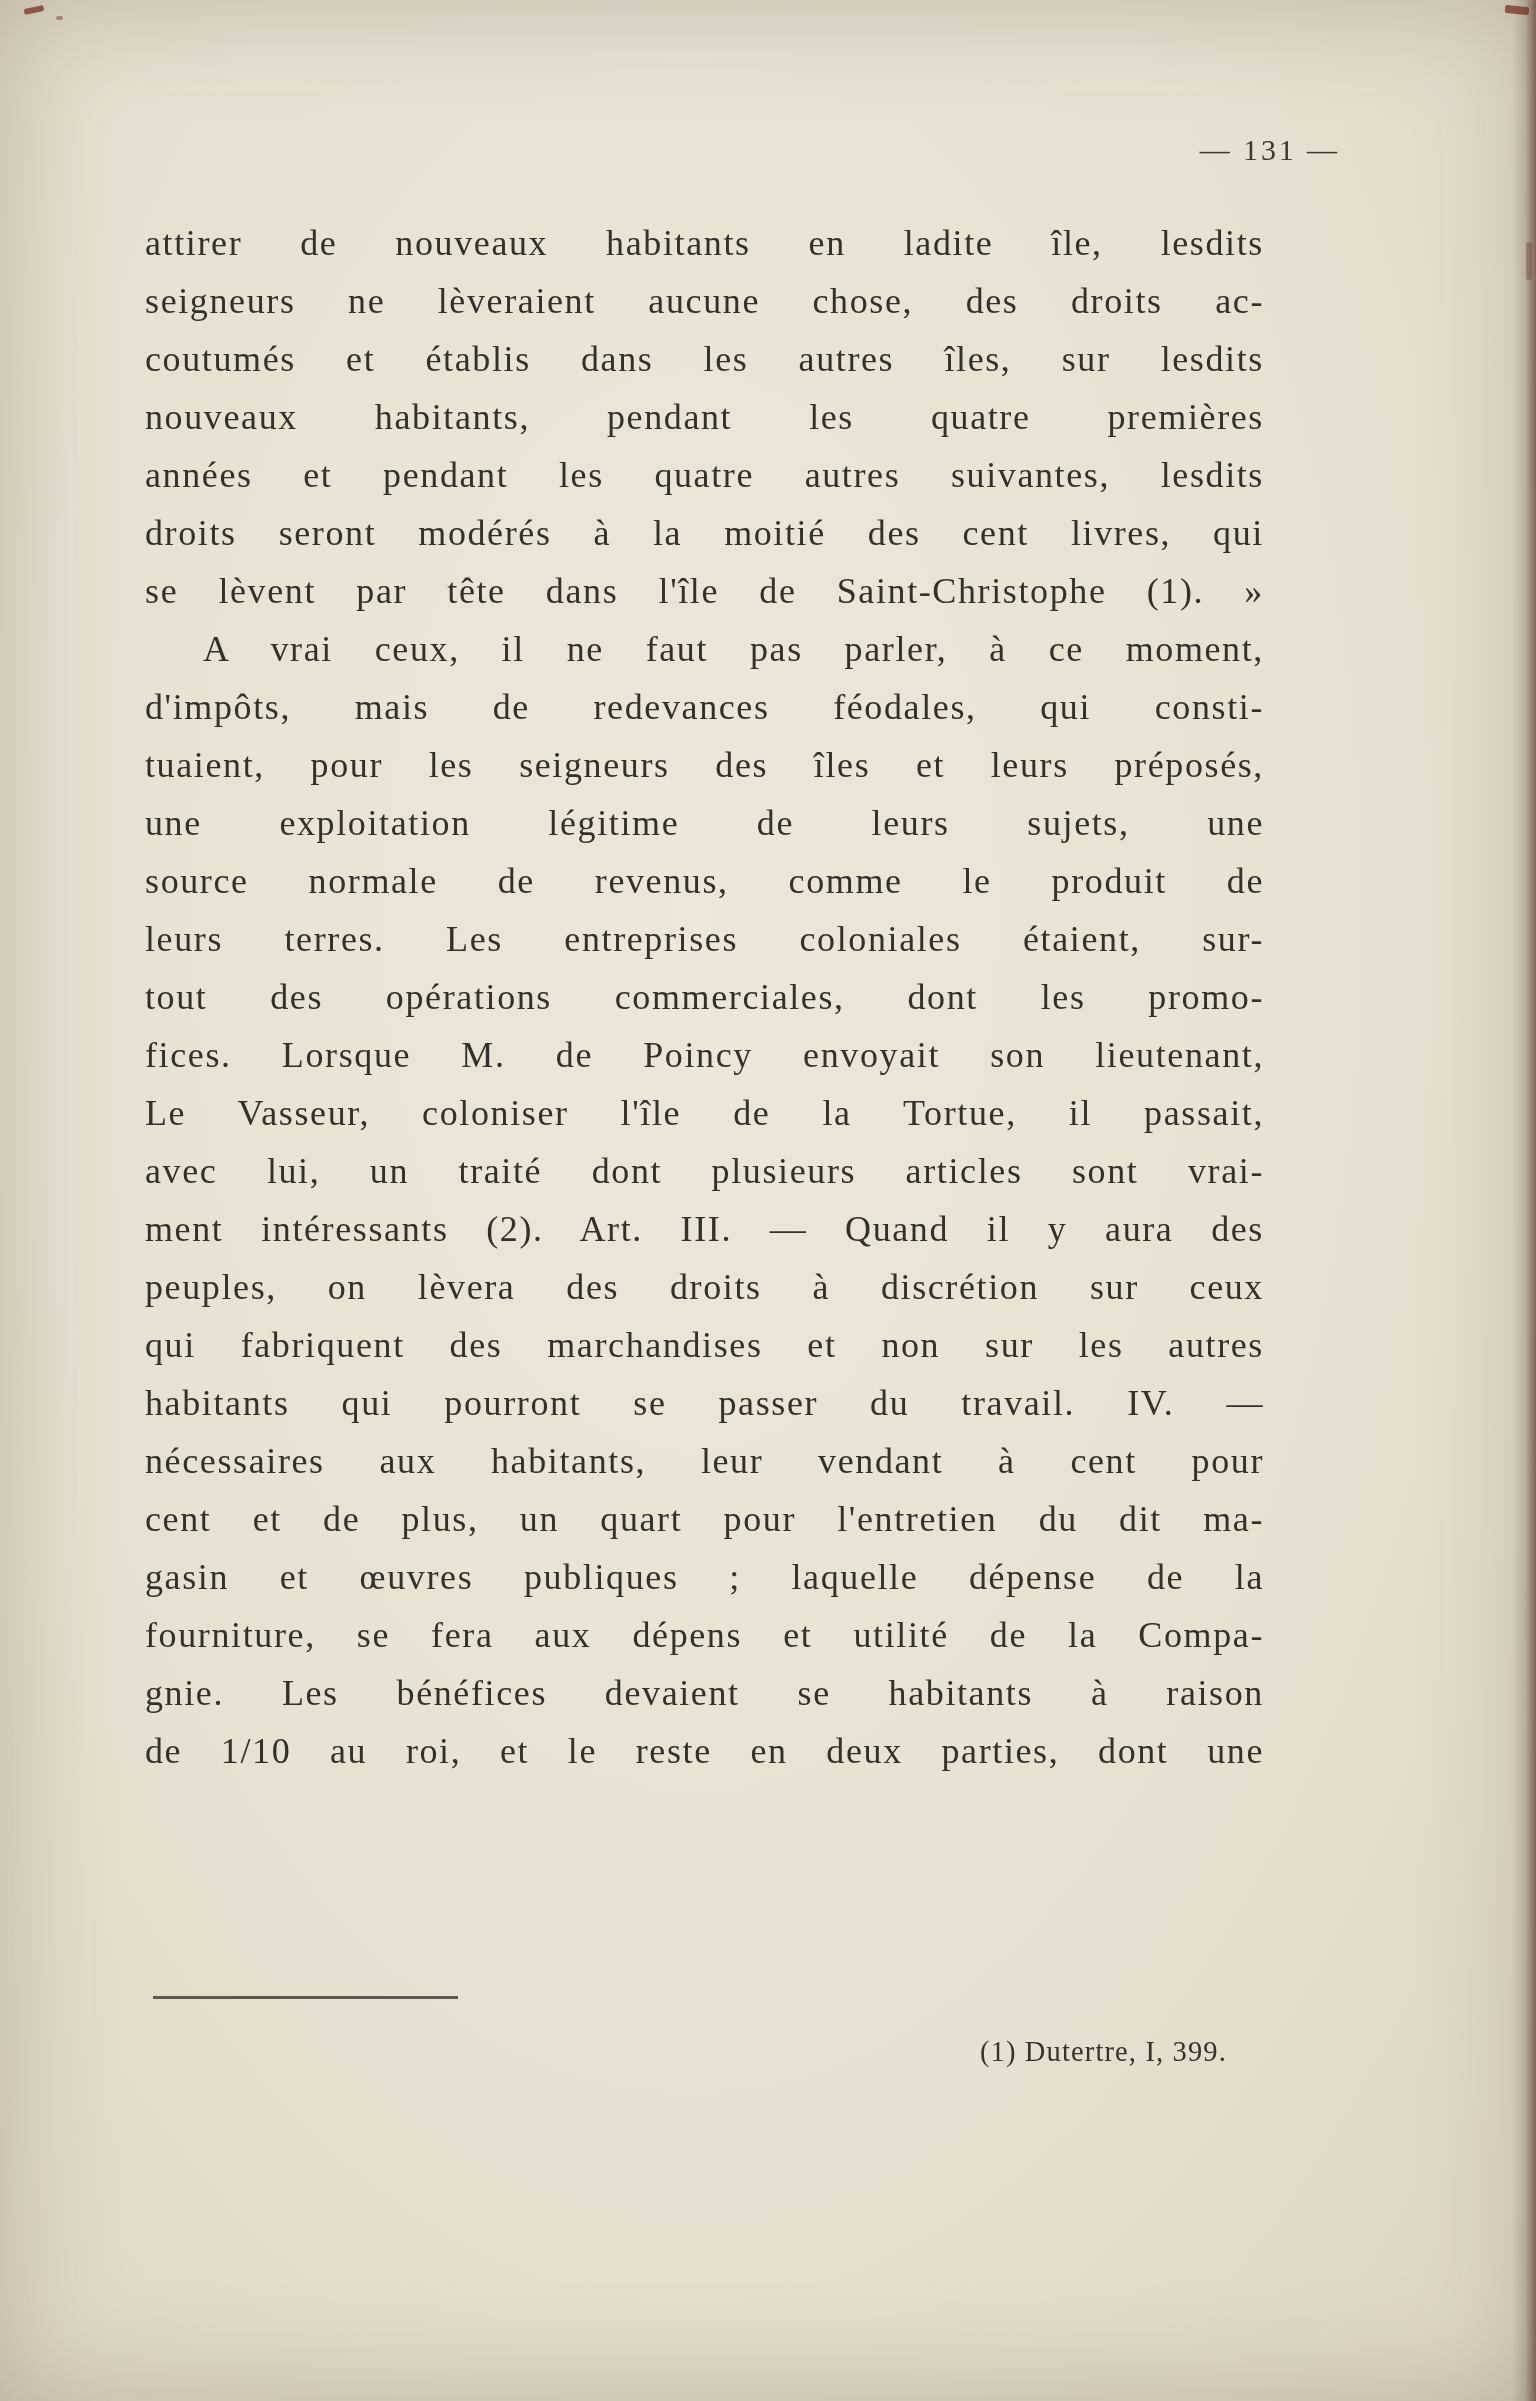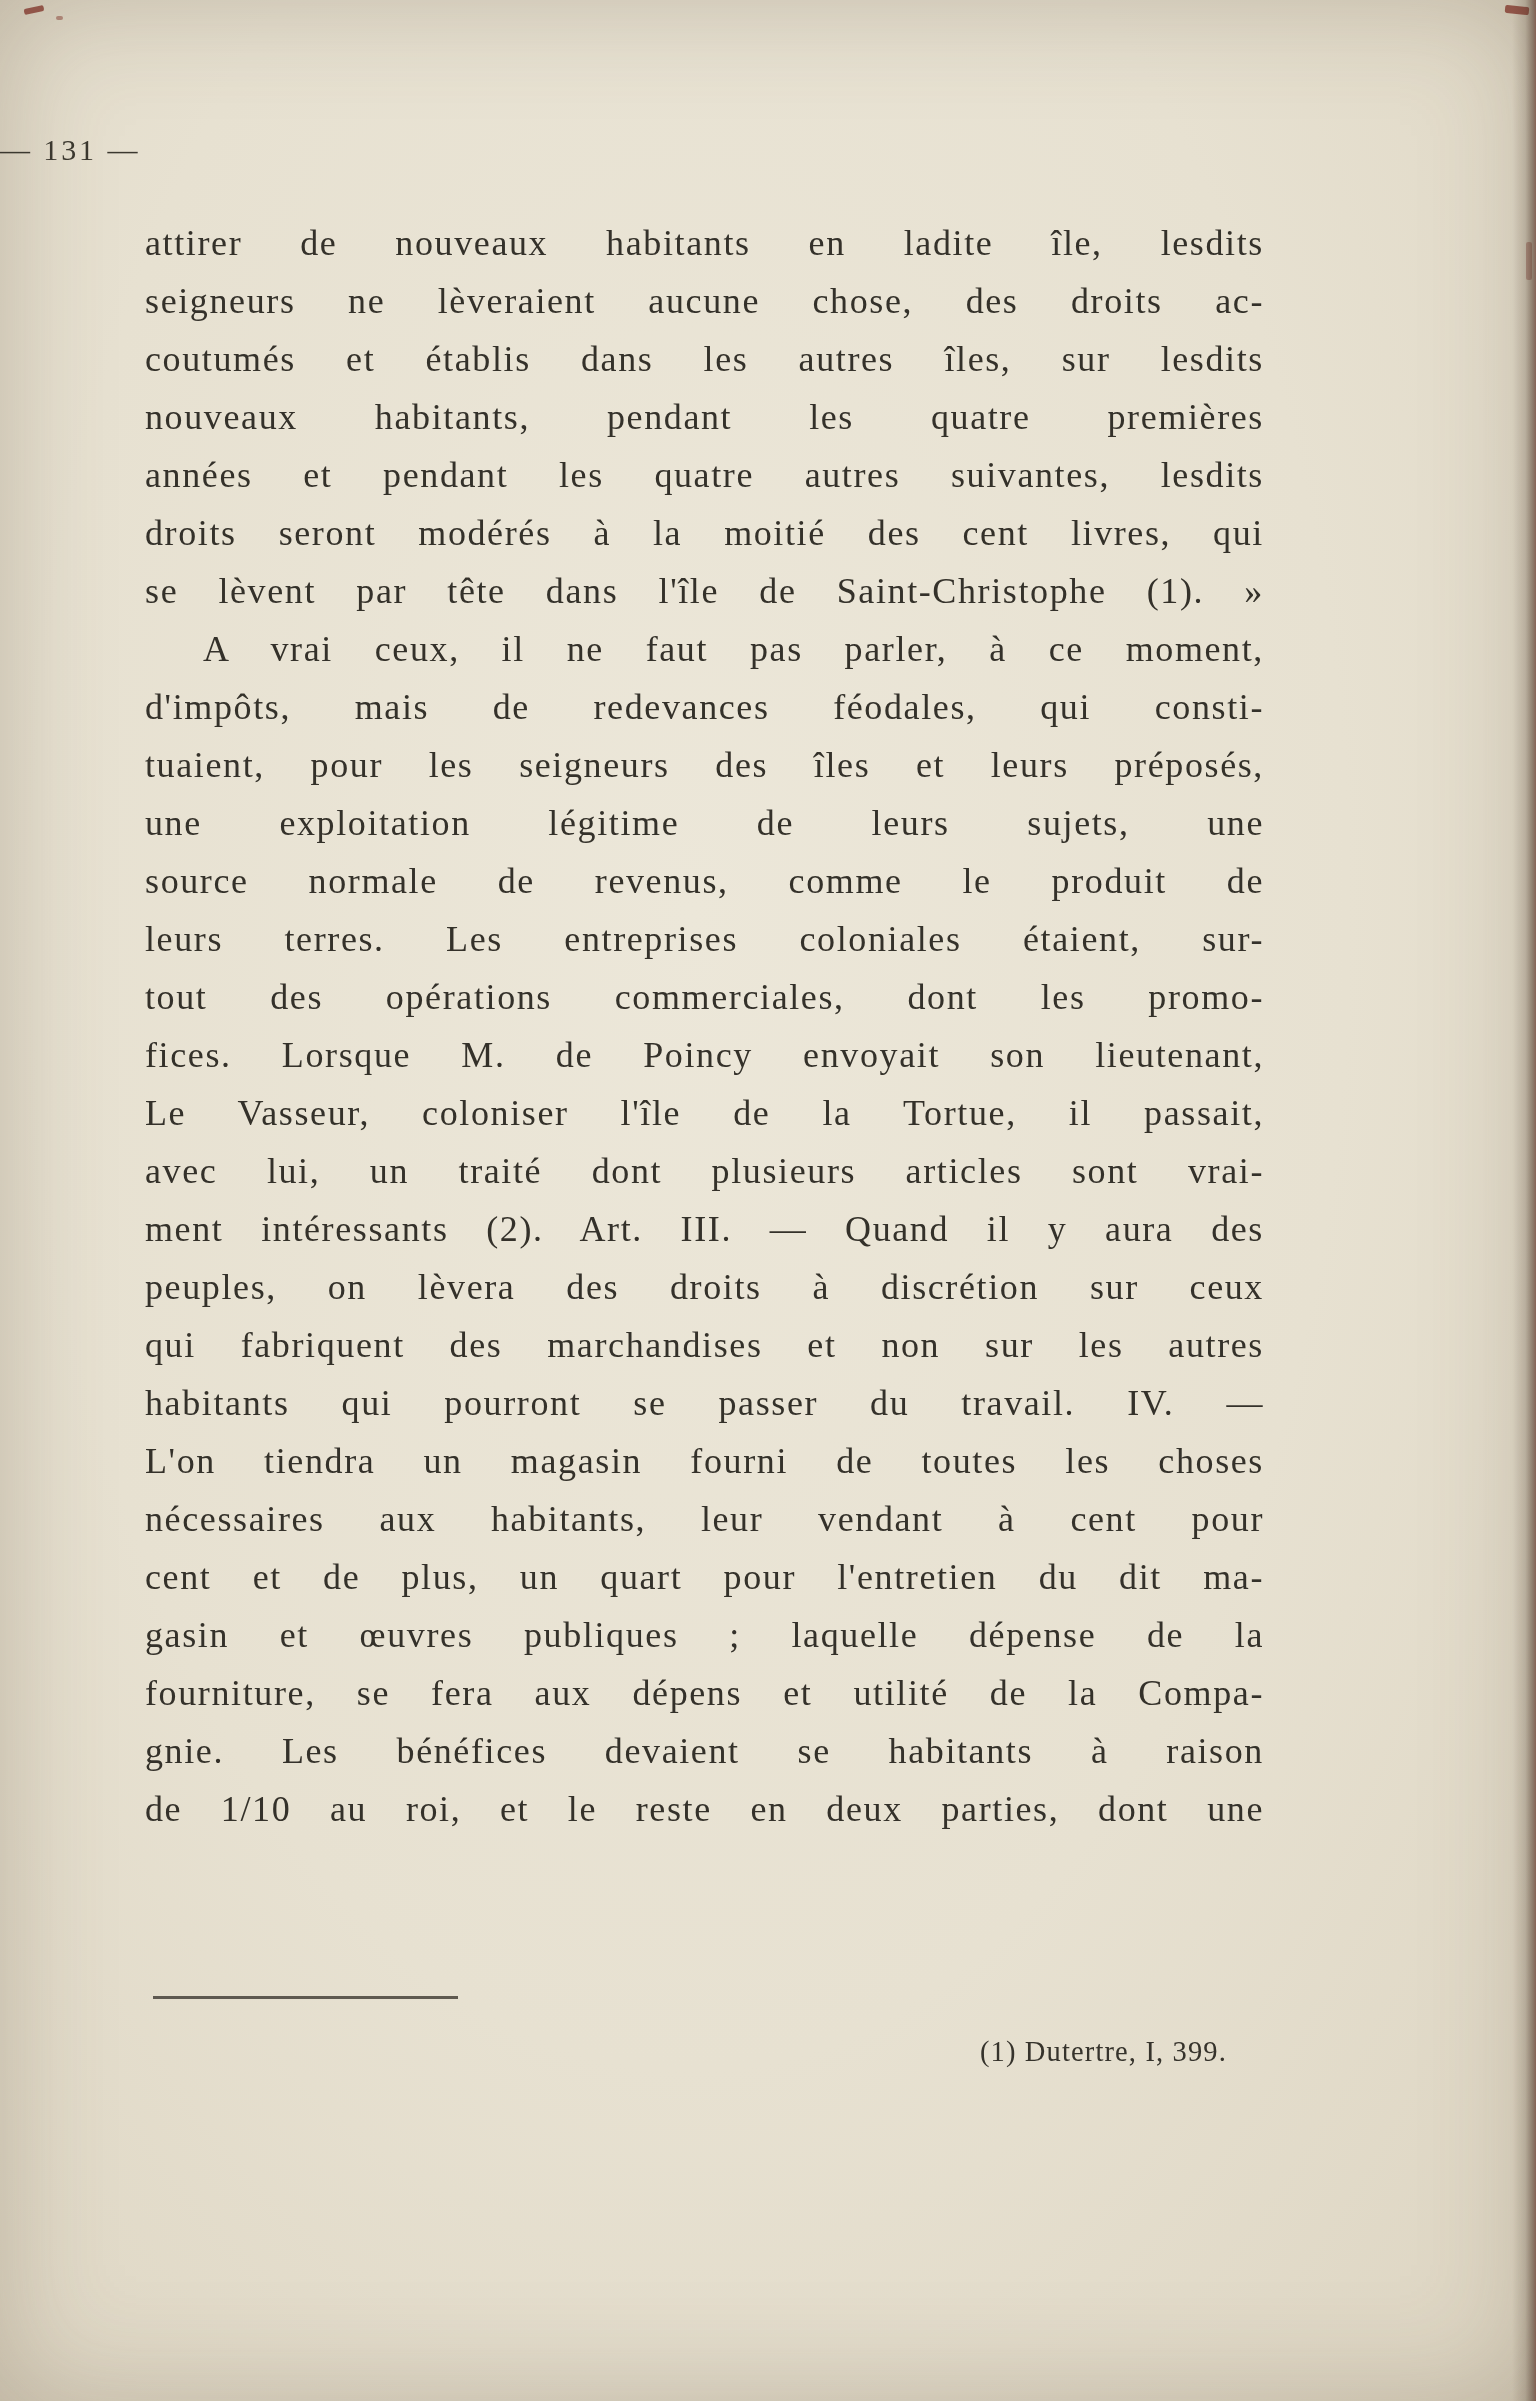--- a/index.html
+++ b/index.html
@@ -38,21 +38,21 @@
   .speck.s1 { left: 24px; top: 7.1px; width: 20px; height: 6.4px; transform: rotate(-12deg); }
   .speck.s2 { left: 56px; top: 15.7px; width: 7.1px; height: 4.3px; opacity: 0.45; }
   .speck.s3 { right: 7.1px; top: 5.7px; width: 24px; height: 7.8px; transform: rotate(6deg); }
   .speck.s4 { right: 4.3px; top: 242px; width: 5.7px; height: 38px; opacity: 0.35; }
 
   .page-number {
     position: absolute;
     top: 133px;
     left: 0;
     width: 1340px;            
-    text-align: left;
+    text-align: right;
     font-size: 30px;
     letter-spacing: 2.9px;
     color: #3b382f;
   }
 
   .text-block {
     position: absolute;
     top: 214px;
     left: 145px;
     width: 1119px;
@@ -128,21 +128,20 @@
       <div class="line">source normale de revenus, comme le produit de</div>
       <div class="line">leurs terres. Les entreprises coloniales étaient, sur-</div>
       <div class="line">tout des opérations commerciales, dont les promo-</div>
       <div class="line">fices. Lorsque M. de Poincy envoyait son lieutenant,</div>
       <div class="line">Le Vasseur, coloniser l'île de la Tortue, il passait,</div>
       <div class="line">avec lui, un traité dont plusieurs articles sont vrai-</div>
       <div class="line">ment intéressants (2). Art. III. — Quand il y aura des</div>
       <div class="line">peuples, on lèvera des droits à discrétion sur ceux</div>
       <div class="line">qui fabriquent des marchandises et non sur les autres</div>
       <div class="line">habitants qui pourront se passer du travail. IV. —</div>
-      <div class="line">L'on tiendra un magasin fourni de toutes les choses</div>
       <div class="line">nécessaires aux habitants, leur vendant à cent pour</div>
       <div class="line">cent et de plus, un quart pour l'entretien du dit ma-</div>
       <div class="line">gasin et œuvres publiques ; laquelle dépense de la</div>
       <div class="line">fourniture, se fera aux dépens et utilité de la Compa-</div>
       <div class="line">gnie. Les bénéfices devaient se habitants à raison</div>
       <div class="line">de 1/10 au roi, et le reste en deux parties, dont une</div>
     </div>
 
   <div class="footnote-separator"></div>
 

